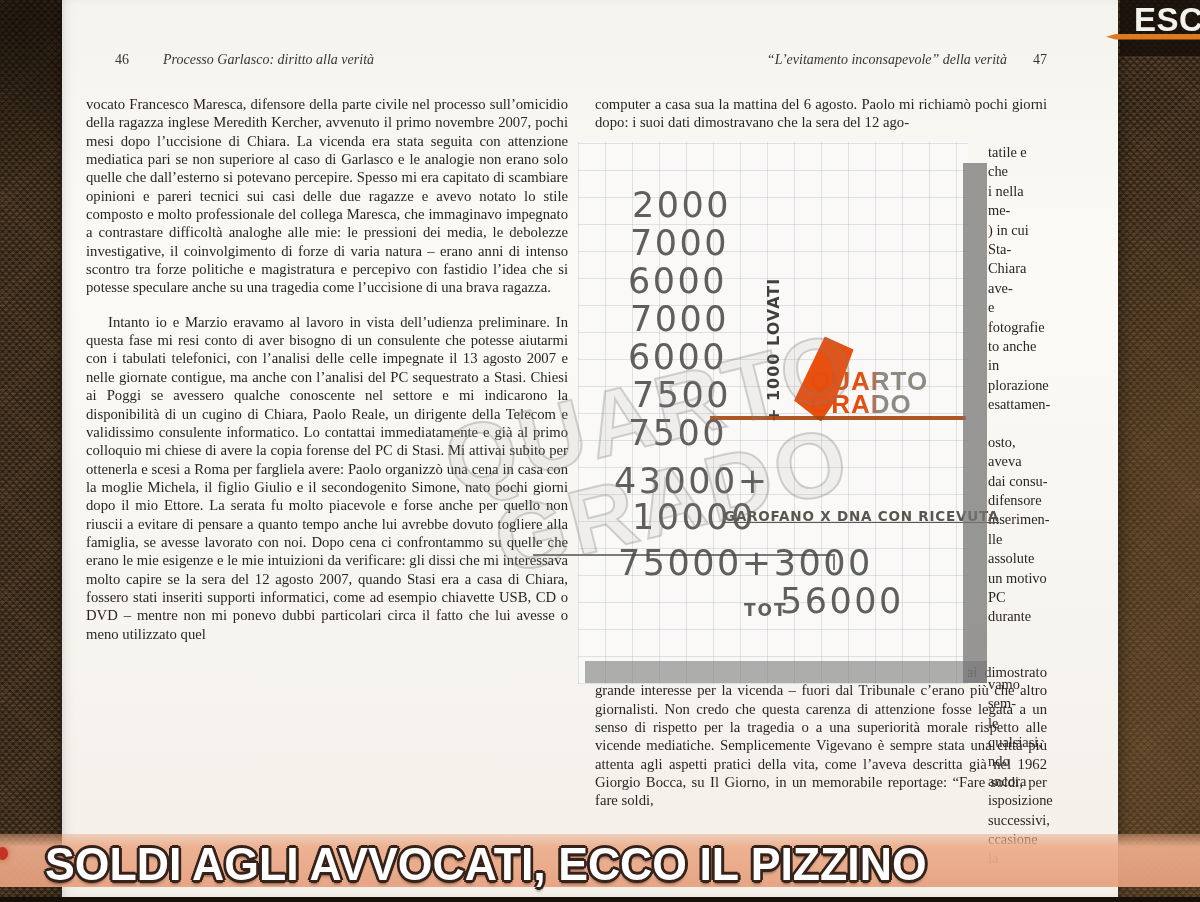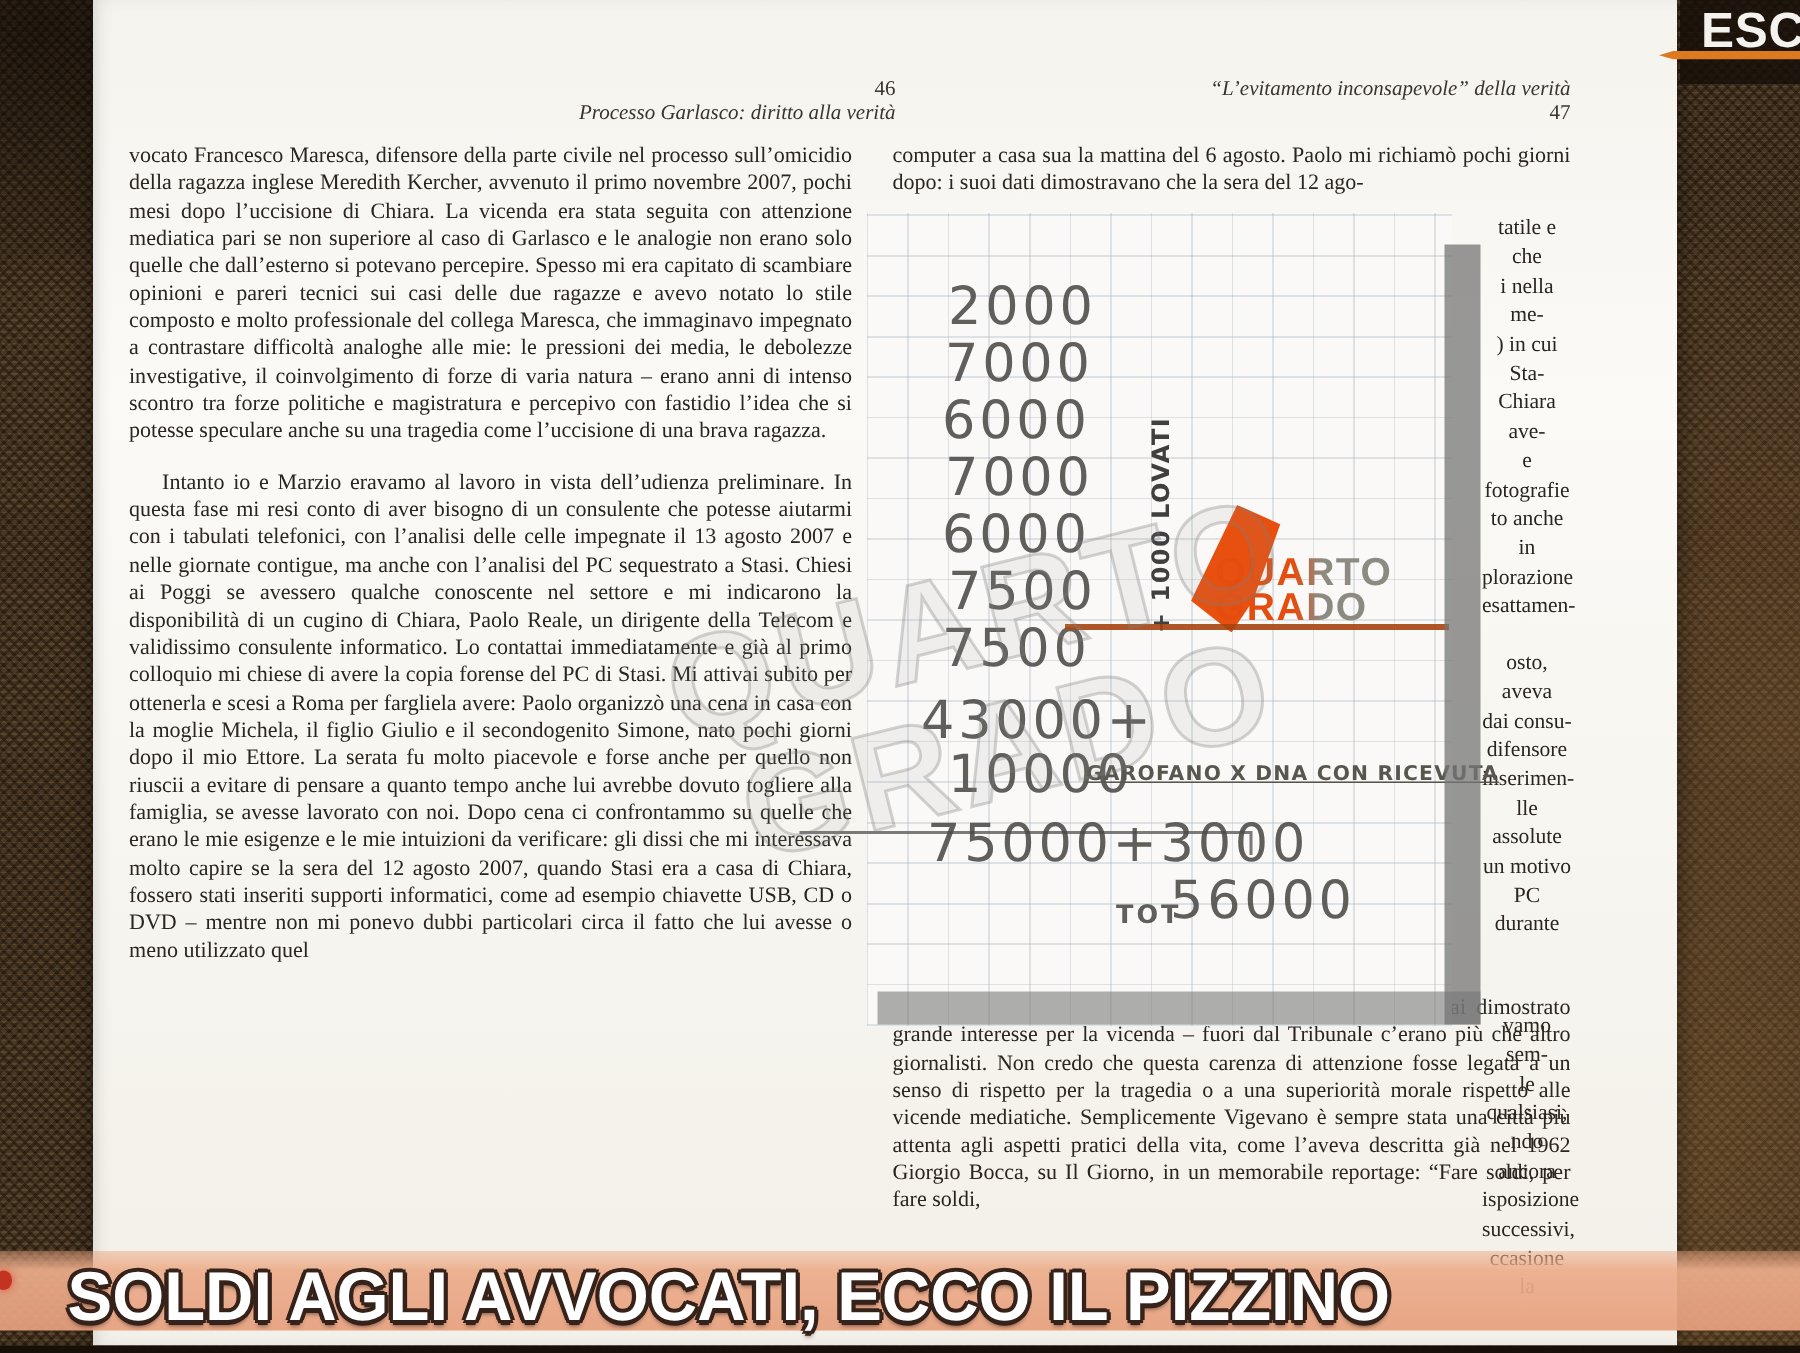--- a/index.html
+++ b/index.html
@@ -15,39 +15,39 @@
       repeating-linear-gradient(45deg, rgba(0,0,0,.28) 0 2px, transparent 2px 5px),
       repeating-linear-gradient(-45deg, rgba(0,0,0,.28) 0 2px, transparent 2px 5px),
       repeating-linear-gradient(0deg, rgba(215,170,105,.12) 0 1px, transparent 1px 4px);}
 
   
   .page{position:absolute;left:62px;top:0;width:1056px;height:897px;z-index:1;
     background:linear-gradient(180deg,#f5f3ee,#fbfaf6 30%,#f3f0e9);
     box-shadow:0 0 16px rgba(0,0,0,.5), inset 6px 0 14px -8px rgba(0,0,0,.22);}
 
   .running-head{position:absolute;top:52px;z-index:2;font-size:14px;color:#3a342d;
-    display:flex;align-items:flex-end;flex-direction:column;}
+    display:flex;align-items:flex-start;}
   .running-head .rt{font-style:italic;}
   .rh-left{left:115px;width:482px;}
   .rh-left .rt{margin-left:34px;}
   .rh-right{left:595px;width:452px;justify-content:flex-end;}
   .rh-right .num{margin-left:26px;}
 
   .col{position:absolute;z-index:2;color:#2b2520;font-size:14.7px;line-height:18.35px;
        text-align:justify;}
   .col p{margin:0;}
   .left-col{left:86px;top:95px;width:482px;}
   .left-col p + p{margin-top:16px;}
   .indent{text-indent:1.5em;}
   .right-intro{left:595px;top:95px;width:452px;}
   .bottom-col{left:595px;top:663px;width:452px;}
 
   
   .fragments{position:absolute;left:988px;top:143px;width:60px;z-index:2;
-    font-size:14.4px;line-height:19.4px;color:#2b2520;text-align:center;}
+    font-size:14.4px;line-height:19.4px;color:#2b2520;text-align:left;}
   .fgroup{margin:0;}
   .fg2{margin-top:18px;}
   .fg3{margin-top:48px;}
 
   
   .note{position:absolute;left:578px;top:142px;width:390px;height:542px;z-index:3;
     background-color:#faf9f7;
     background-image:
       repeating-linear-gradient(0deg, rgba(150,165,180,.28) 0 1px, transparent 1px 27px),
       repeating-linear-gradient(90deg, rgba(150,165,180,.28) 0 1px, transparent 1px 27px);}

